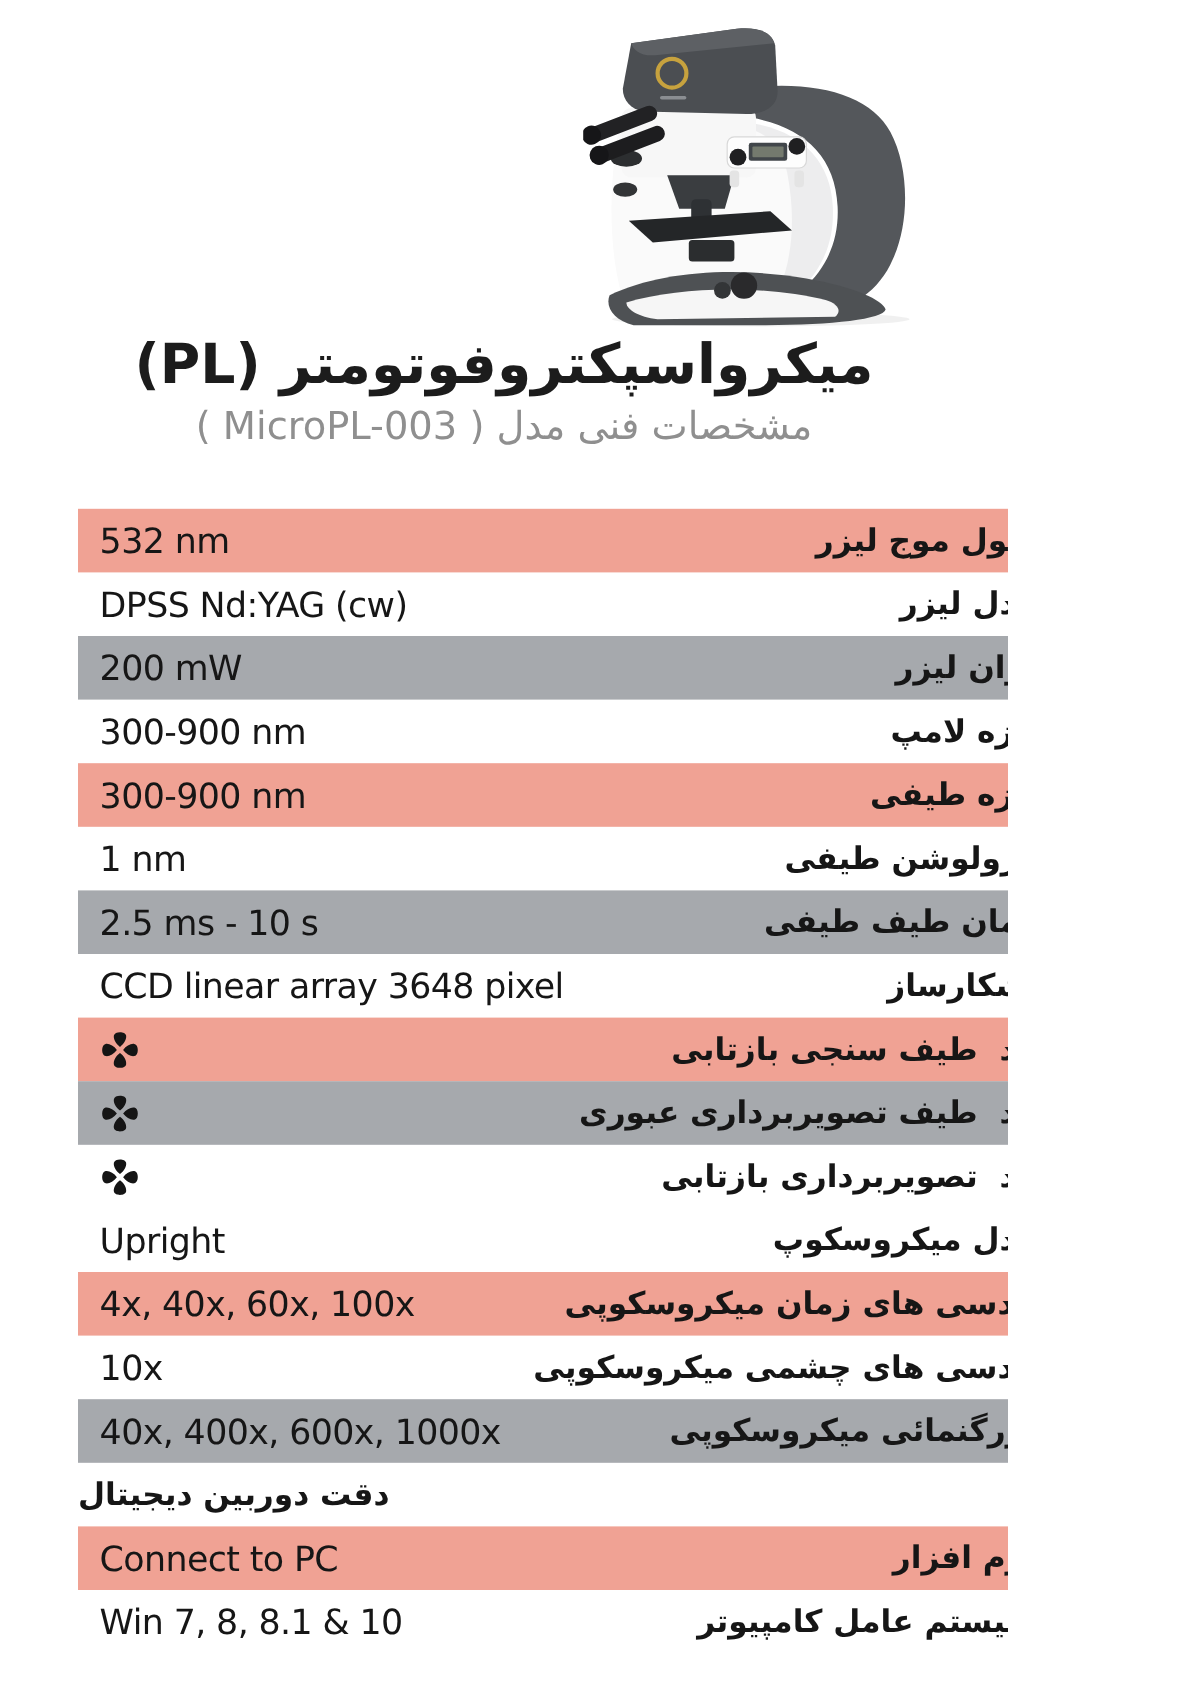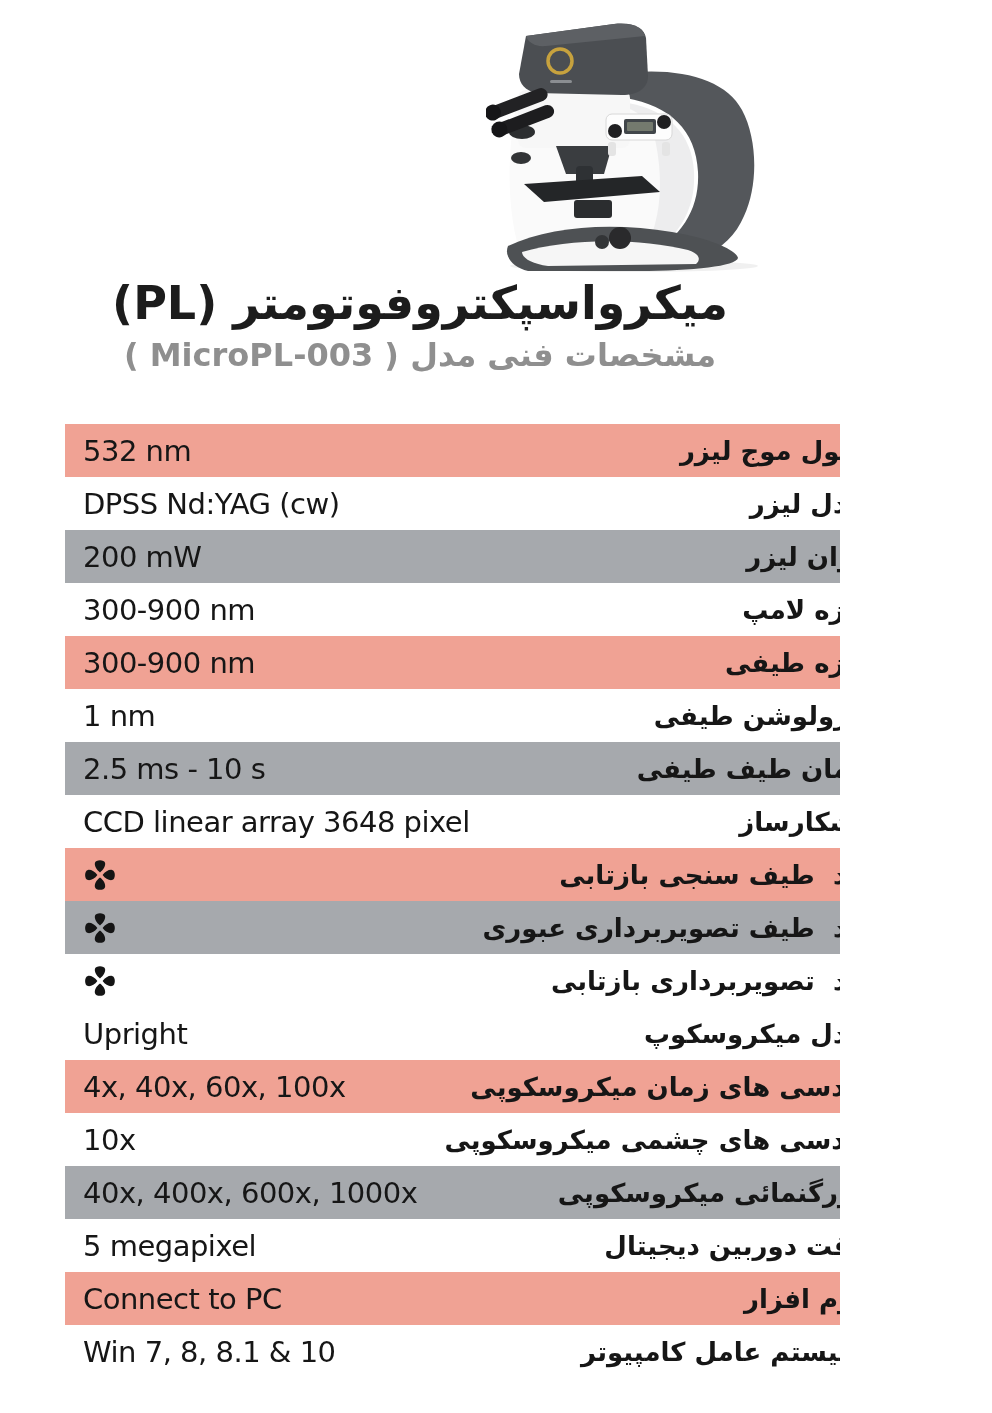--- a/index.html
+++ b/index.html
@@ -18,21 +18,21 @@
   .hero svg { width:100%; height:100%; display:block; }
   .title {
     position:absolute; top:276px; left:0; width:100%;
     text-align:center; direction:rtl;
     font-size:46px; font-weight:bold;
     color:var(--title_text,#1c1c1c);
   }
   .subtitle {
     position:absolute; top:336px; left:0; width:100%;
     text-align:center; direction:rtl;
-    font-size:32px; font-weight:bold;
+    font-size:32px; font-weight:normal;
     color:var(--subtitle_text,#8f8f8f);
   }
   .spec-table {
     position:absolute; left:65px; top:424px; width:812px;
   }
   .row {
     height:53px; width:100%;
     display:flex; align-items:center; justify-content:space-between;
   }
   .row.salmon { background:var(--salmon,#f0a294); }
@@ -199,21 +199,20 @@
     </div>
       <div class="row white">
       <div class="val">10x</div>
       <div class="lbl">عدسی های چشمی میکروسکوپی</div>
     </div>
       <div class="row gray">
       <div class="val">40x, 400x, 600x, 1000x</div>
       <div class="lbl">بزرگنمائی میکروسکوپی</div>
     </div>
       <div class="row white">
-      <div class="val">5 megapixel</div>
       <div class="lbl">دقت دوربین دیجیتال</div>
     </div>
       <div class="row salmon">
       <div class="val">Connect to PC</div>
       <div class="lbl">نرم افزار</div>
     </div>
       <div class="row white">
       <div class="val">Win 7, 8, 8.1 &amp; 10</div>
       <div class="lbl">سیستم عامل کامپیوتر</div>
     </div>

